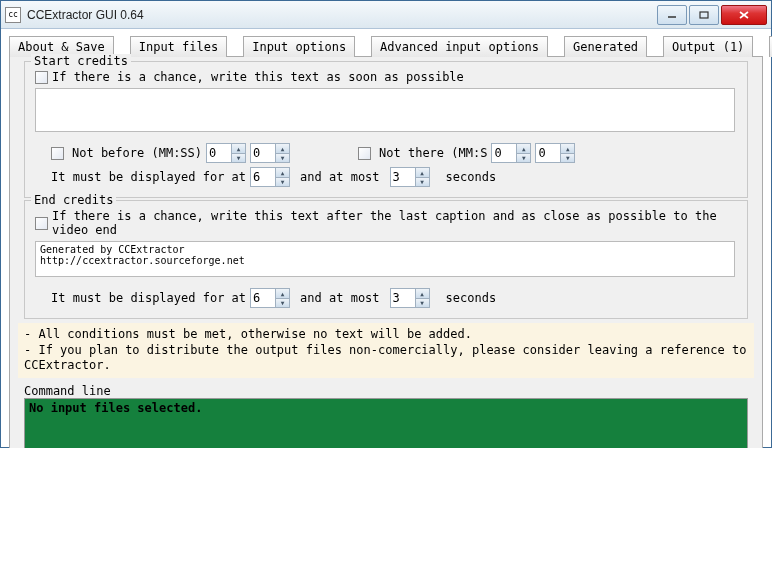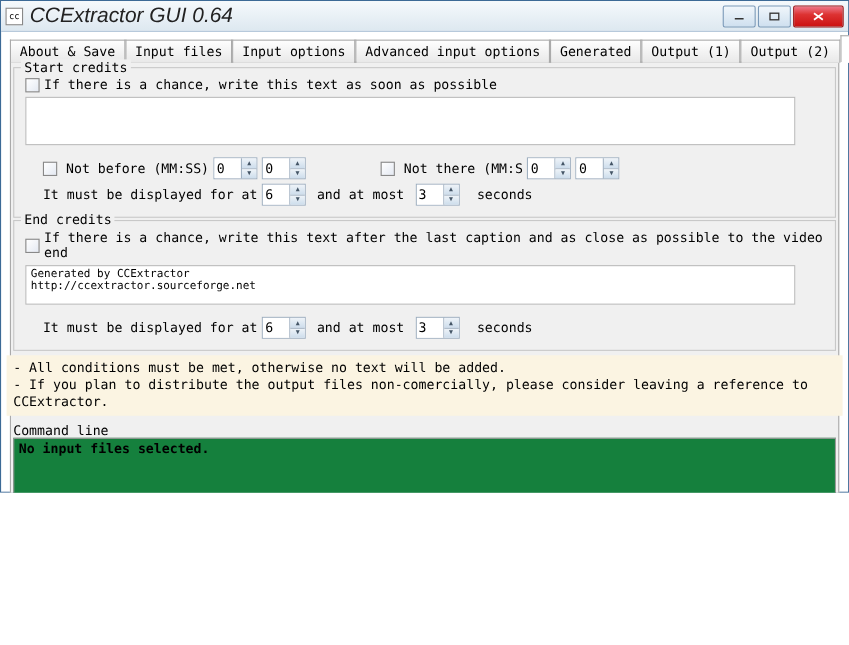--- a/index.html
+++ b/index.html
@@ -25,21 +25,21 @@
   padding: 0 4px;
 }
 .titlebar-icon {
   width: 16px; height: 16px;
   border: 1px solid #888;
   background: #fff;
   margin-right: 6px;
   font-size: 8px;
   display: flex; align-items: center; justify-content: center;
 }
-.titlebar-text { flex: 1; font-size: 19px; color: #222; font-family: Tahoma, sans-serif; font-style: italic; }
+.titlebar-text { flex: 1; font-size: 12px; color: #222; font-family: Tahoma, sans-serif; }
 .win-buttons { display: flex; gap: 0; }
 .win-btn {
   width: 30px; height: 20px;
   border: 1px solid #7a99b8;
   background: linear-gradient(to bottom, #f0f6fb, #cfe0ef);
   display: flex; align-items: center; justify-content: center;
   font-size: 10px;
   border-radius: 2px;
   margin-left: 2px;
 }
@@ -62,38 +62,38 @@
   height: 22px;
   border-bottom: 1px solid #aaa;
   position: relative;
 }
 .tab {
   border: 1px solid #aaa;
   border-bottom: none;
   background: linear-gradient(to bottom, #fefefe, #e8e8e8);
   padding: 3px 8px 3px 8px;
   font-size: 12px;
-  margin-right: 0px;
+  margin-right: 16px;
   position: relative;
   bottom: -1px;
   white-space: nowrap;
 }
 .tab.active {
   background: #fff;
   border-bottom: 1px solid #fff;
   padding-top: 5px;
   padding-bottom: 4px;
   z-index: 2;
 }
 .tabpane {
   flex: 1;
   border: 1px solid #aaa;
   border-top: none;
   background: #f0f0f0;
-  padding: 4px 2px;
+  padding: 4px 14px;
   display: flex;
   flex-direction: column;
 }
 .groupbox {
   border: 1px solid #c8c8c8;
   margin-bottom: 2px;
 }
 .groupbox-title {
   position: relative;
   top: -8px;

